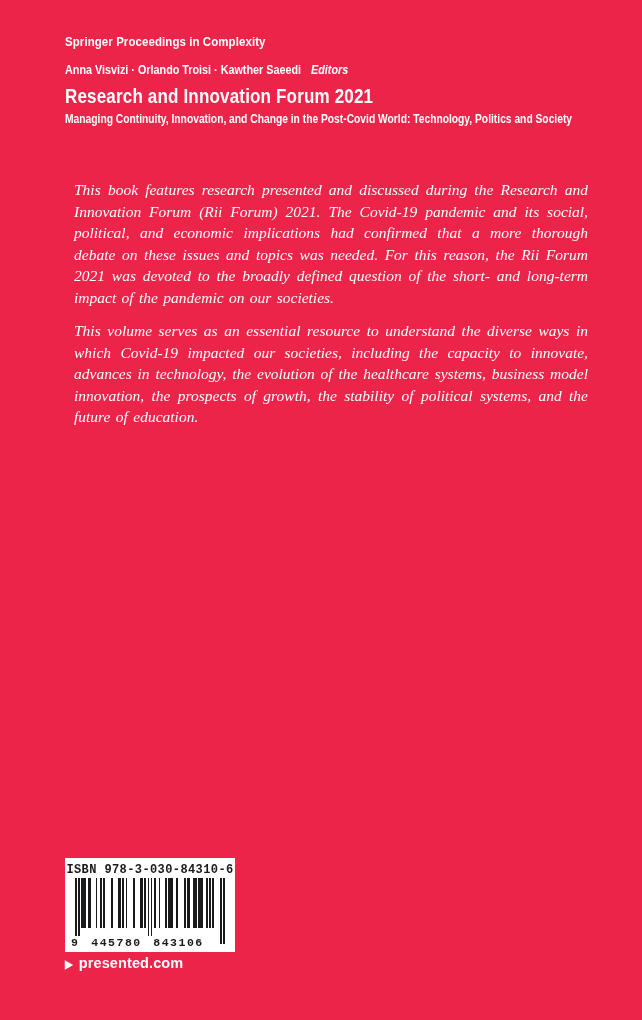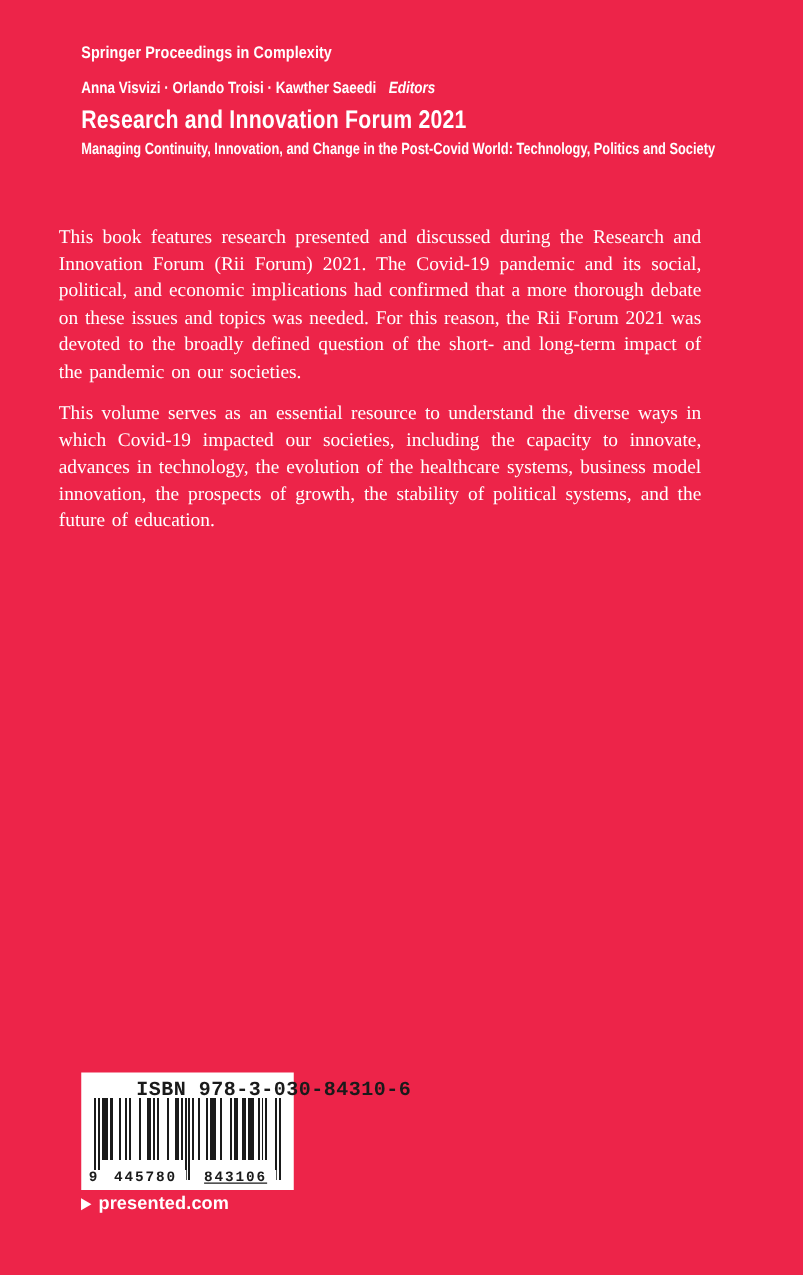--- a/index.html
+++ b/index.html
@@ -43,58 +43,58 @@
   .subtitle{
     position:absolute;left:65px;top:110px;
     margin:0;
     width:648px;
     font-size:13px;font-weight:700;
     line-height:17.5px;
     transform:scaleX(0.79);transform-origin:left top;
   }
   
   .blurb{
-    position:absolute;left:47px;top:179px;
+    position:absolute;left:74px;top:179px;
     width:514px;
     font-family:"Liberation Serif",serif;
     font-size:15.5px;
     line-height:21.5px;
     text-align:justify;
     word-spacing:1.5px;
+    font-style:italic;
   }
   .blurb p{margin:0 0 12px 0;}
   
   .barcode-box{
     position:absolute;left:65px;top:858px;
     width:170px;height:94px;
     background:#ffffff;
   }
   .isbn-label{
     position:absolute;left:0;top:5px;width:100%;
     text-align:center;
     color:#1a1a1a;
     font-family:"Liberation Mono",monospace;
-    font-size:16px;font-weight:700;
+    font-size:12px;font-weight:700;
     letter-spacing:0.4px;
     white-space:nowrap;
-    padding-left:44px;
   }
   .bars{
     position:absolute;left:10px;top:20px;
   }
   .digits{
     position:absolute;left:0;bottom:3px;width:100%;height:14px;
     color:#1a1a1a;
     font-family:"Liberation Mono",monospace;
     font-size:11.5px;font-weight:700;
   }
   .digits span{position:absolute;bottom:0;text-align:center;background:#ffffff;line-height:13px;}
   .digit-first{left:4px;width:11px;}
   .digit-group-1{left:19px;width:65px;letter-spacing:1.5px;}
-  .digit-group-2{left:91px;width:65px;letter-spacing:1.5px;text-decoration:underline;}
+  .digit-group-2{left:81px;width:65px;letter-spacing:1.5px;}
   
   .footer{
     position:absolute;left:65px;top:955px;
     display:flex;align-items:center;
     font-size:14.5px;font-weight:700;
     letter-spacing:0.1px;
   }
   .footer .arrow{
     font-size:10px;
     margin-right:6px;

